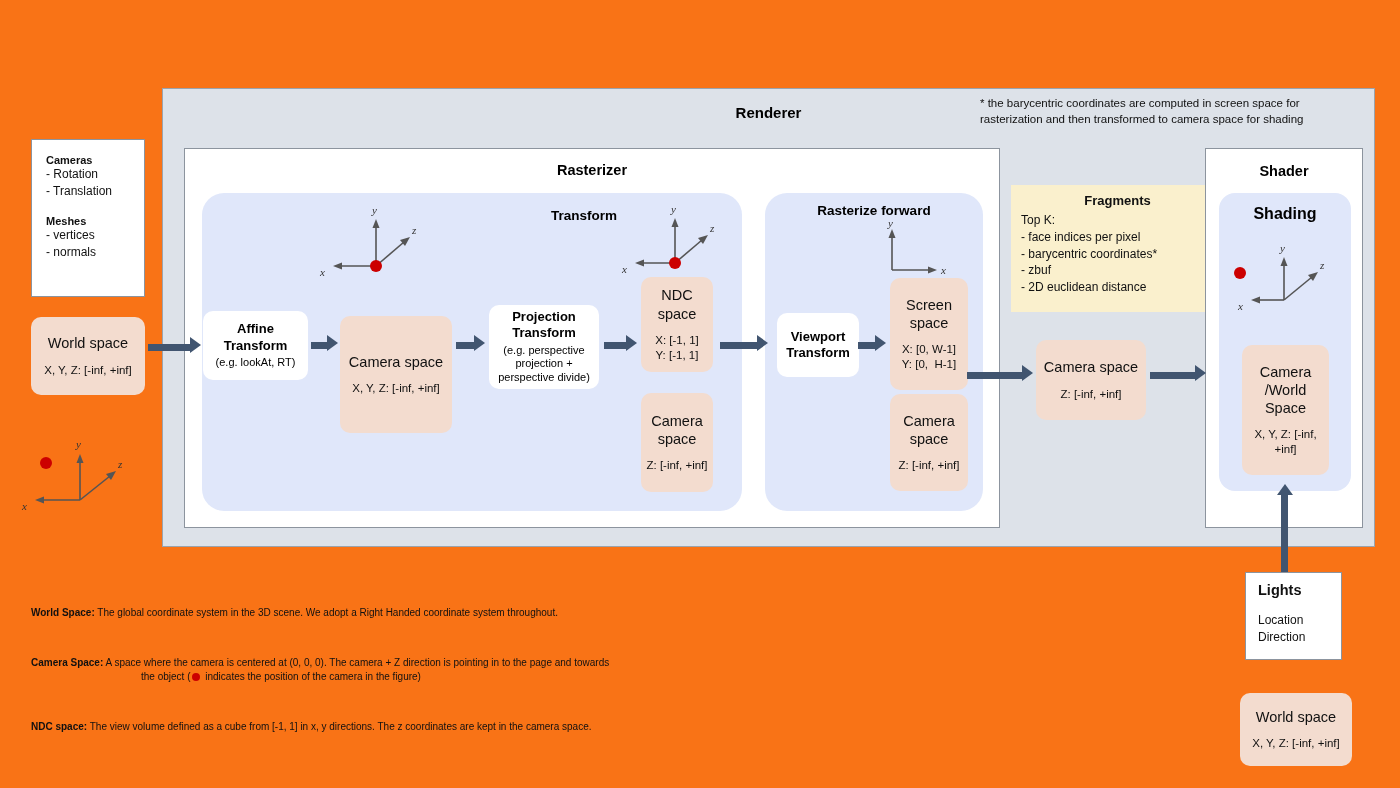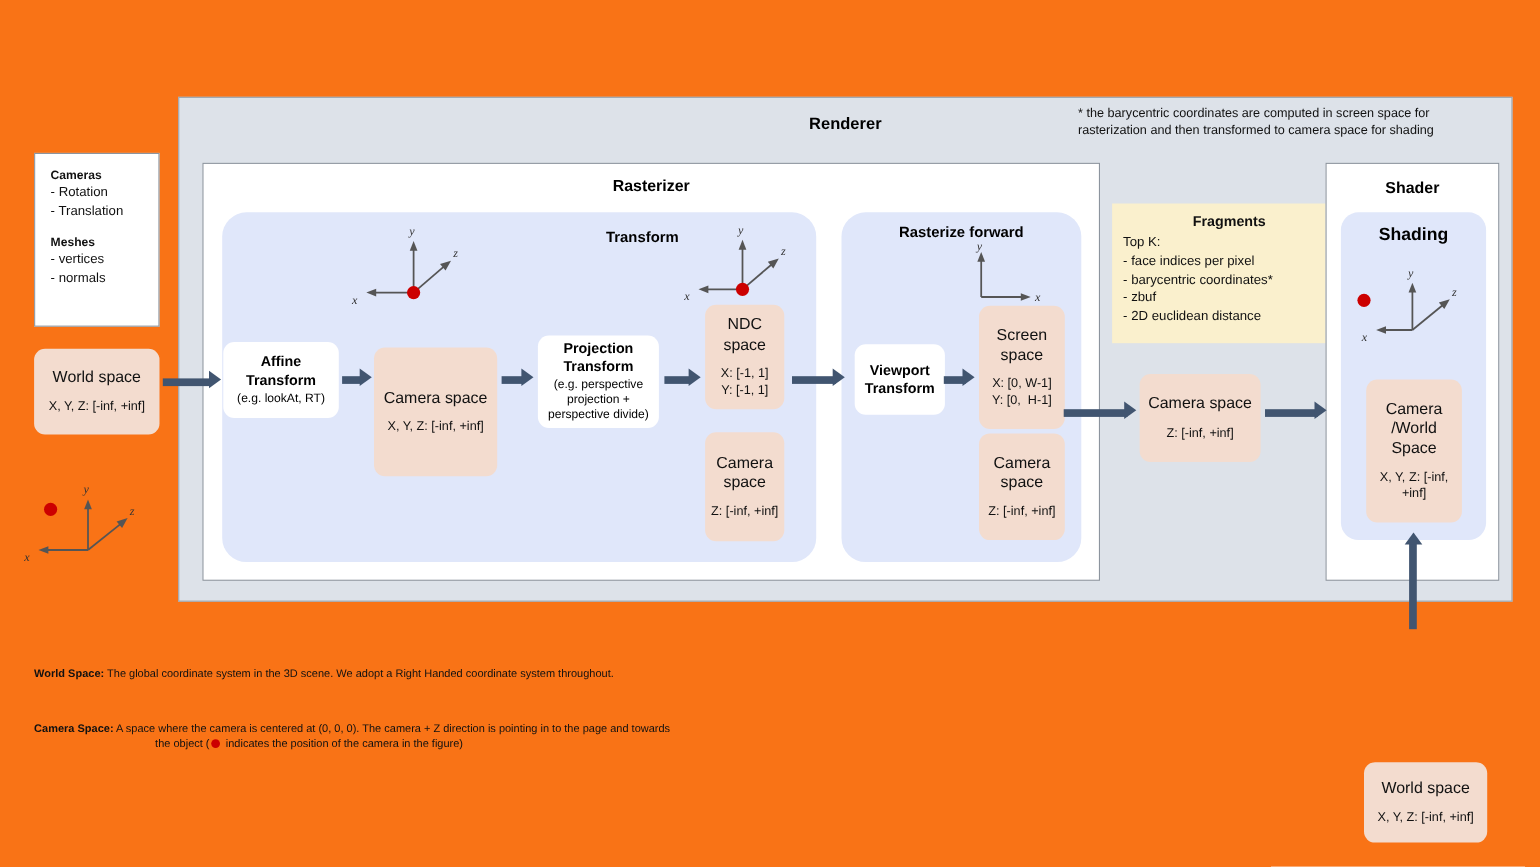--- a/index.html
+++ b/index.html
@@ -319,20 +319,25 @@
     <text x="52" y="20" font-size="11" fill="#333" font-family="Liberation Serif, serif" font-style="italic">y</text>
     <text x="10" y="78" font-size="11" fill="#333" font-family="Liberation Serif, serif" font-style="italic">x</text>
     <text x="92" y="37" font-size="11" fill="#333" font-family="Liberation Serif, serif" font-style="italic">z</text>
   </svg>
 
   <div class="abs peach camera-world">
     <div class="card-title">Camera<br>/World<br>Space</div>
     <div class="card-sub">X, Y, Z: [-inf, +inf]</div>
   </div>
 
+  <div class="abs plain-box lights-box">
+    <div class="lights-h">Lights</div>
+    <div class="lights-l">Location</div>
+    <div class="lights-l" style="margin-top:0;">Direction</div>
+  </div>
 
   <div class="abs peach world-space-right">
     <div class="card-title">World space</div>
     <div class="card-sub">X, Y, Z: [-inf, +inf]</div>
   </div>
 
   <div class="abs arrow-h" style="left:148px; top:344px; width:44px;"></div>
   <div class="abs arrow-head-r" style="left:190px; top:337px;"></div>
 
   <div class="abs arrow-h" style="left:311px; top:342px; width:18px;"></div>
@@ -360,15 +365,18 @@
   <div class="abs arrow-head-u" style="left:1277px; top:484px;"></div>
 
   <div class="abs legend">
     <div class="legend-row">
       <b>World Space:</b><span> The global coordinate system in the 3D scene. We adopt a Right Handed coordinate system throughout.</span>
     </div>
     <div class="legend-row">
       <b>Camera Space:</b><span> A space where the camera is centered at (0, 0, 0). The camera + Z direction is pointing in to the page and towards</span>
       <span class="legend-indent"><span>the object (</span><span class="reddot-inline"></span><span> indicates the position of the camera in the figure)</span></span>
     </div>
+    <div class="legend-row">
+      <b>NDC space:</b><span> The view volume defined as a cube from [-1, 1] in x, y directions. The z coordinates are kept in the camera space.</span>
+    </div>
   </div>
 
 </div>
 
 </body></html>

